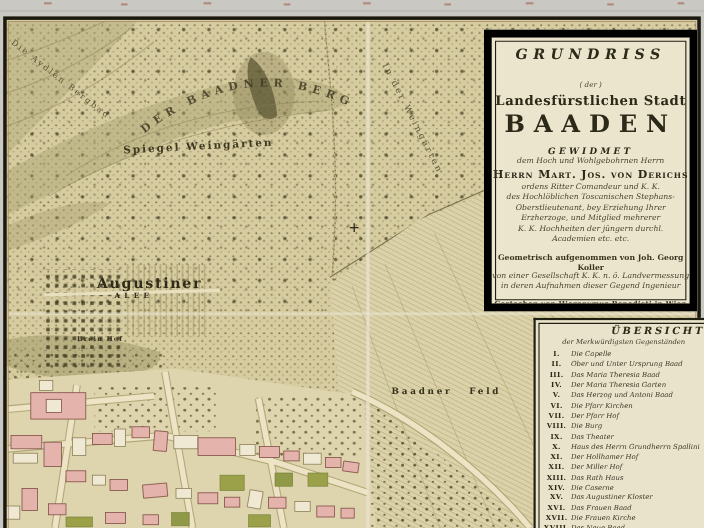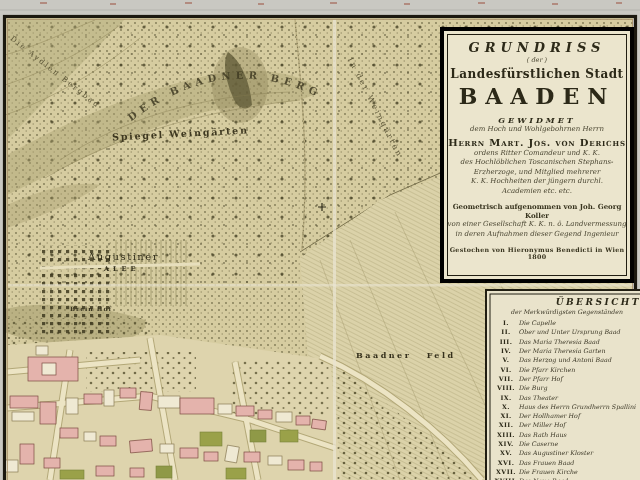--- a/index.html
+++ b/index.html
@@ -11,31 +11,31 @@
   
   .maplabel{position:absolute;color:#443e24;white-space:nowrap;pointer-events:none;}
   .lbl-spiegel{left:112px;top:128px;font-size:9.5px;font-weight:600;letter-spacing:1.8px;
                transform:rotate(-3deg);color:#3e3820;}
   .lbl-aydlen{left:14px;top:34px;font-size:7.5px;letter-spacing:2px;opacity:.85;
               transform:rotate(38deg);transform-origin:left top;color:#4a4428;}
   .lbl-inder{left:354px;top:56px;font-size:8px;letter-spacing:2.2px;opacity:.85;
              transform:rotate(63deg);transform-origin:left top;color:#4a4428;}
   .lbl-feld{left:356px;top:350px;font-size:8px;font-weight:600;letter-spacing:2.5px;
             word-spacing:10px;color:#35301c;}
-  .lbl-august{left:88px;top:251px;font-size:10px;font-weight:400;letter-spacing:1.5px;color:#2f2b18;text-align:right;}
+  .lbl-august{left:88px;top:251px;font-size:13px;font-weight:700;letter-spacing:1.5px;color:#2f2b18;text-align:right;}
   .lbl-alee{left:104px;top:265px;font-size:6.5px;font-weight:700;letter-spacing:4px;color:#2f2b18;}
   .lbl-brein{left:70px;top:305px;font-size:6px;font-weight:600;letter-spacing:1px;color:#3a3520;}
 
   
   .cartouche{position:absolute;left:440px;top:27px;width:194px;height:256px;
-    background:#ebe5cd;border:4px solid #000000;box-sizing:border-box;
+    background:#ebe5cd;border:7px solid #000000;box-sizing:border-box;
     box-shadow:inset 0 0 0 3px #ebe5cd, inset 0 0 0 4px #211e12;
     text-align:center;color:#2c2918;padding-top:9px;overflow:hidden;}
   .c-title1{font-size:13px;font-style:italic;font-weight:700;letter-spacing:5px;}
-  .c-der{font-size:6.5px;font-style:italic;margin-top:1px;color:#4a4632;}
+  .c-der{font-size:6.5px;font-style:italic;margin-top:15px;color:#4a4632;}
   .c-stadt{font-size:12px;font-weight:700;letter-spacing:.5px;margin-top:3px;}
   .c-baaden{font-size:22px;font-weight:700;letter-spacing:8px;margin-top:2px;}
   .c-gewidmet{font-size:8px;font-weight:700;font-style:italic;letter-spacing:3px;margin-top:6px;}
   .c-script{font-size:7px;font-style:italic;color:#4a4632;line-height:9.5px;}
   .c-name{font-size:10px;font-weight:700;font-variant:small-caps;letter-spacing:.8px;margin-top:2px;text-align:center;}
   .c-block{margin-top:1px;}
   .c-survey{font-size:7px;font-weight:600;margin-top:6px;color:#38341f;}
   .c-imprint{font-size:6.3px;font-weight:600;margin-top:7px;letter-spacing:.3px;color:#38341f;}
 
   
@@ -229,20 +229,21 @@
     <div class="c-title1">GRUNDRISS</div>
     <div class="c-der">( der )</div>
     <div class="c-stadt">Landesfürstlichen Stadt</div>
     <div class="c-baaden">BAADEN</div>
     <div class="c-gewidmet">GEWIDMET</div>
     <div class="c-script">dem Hoch und Wohlgebohrnen Herrn</div>
     <div class="c-name">Herrn Mart. Jos. von Derichs</div>
     <div class="c-block">
       <div class="c-script">ordens Ritter Comandeur und K. K.</div>
       <div class="c-script">des Hochlöblichen Toscanischen Stephans-</div>
+      <div class="c-script">Oberstlieutenant, bey Erziehung Ihrer</div>
       <div class="c-script">Erzherzoge, und Mitglied mehrerer</div>
       <div class="c-script">K. K. Hochheiten der jüngern durchl.</div>
       <div class="c-script">Academien etc. etc.</div>
     </div>
     <div class="c-survey">Geometrisch aufgenommen von Joh. Georg Koller</div>
     <div class="c-script">von einer Gesellschaft K. K. n. ö. Landvermessung</div>
     <div class="c-script">in deren Aufnahmen dieser Gegend Ingenieur</div>
     <div class="c-imprint">Gestochen von Hieronymus Benedicti in Wien 1800</div>
   </div>
 

